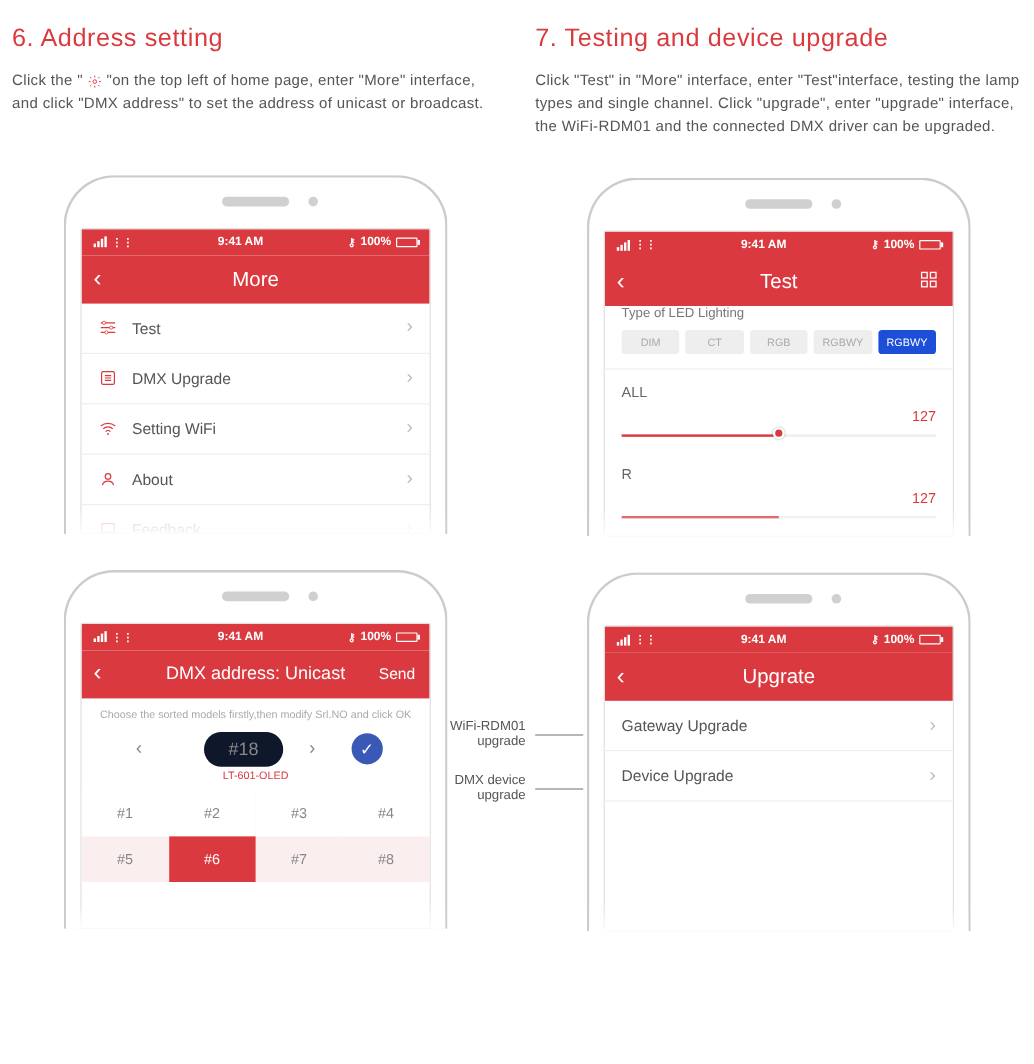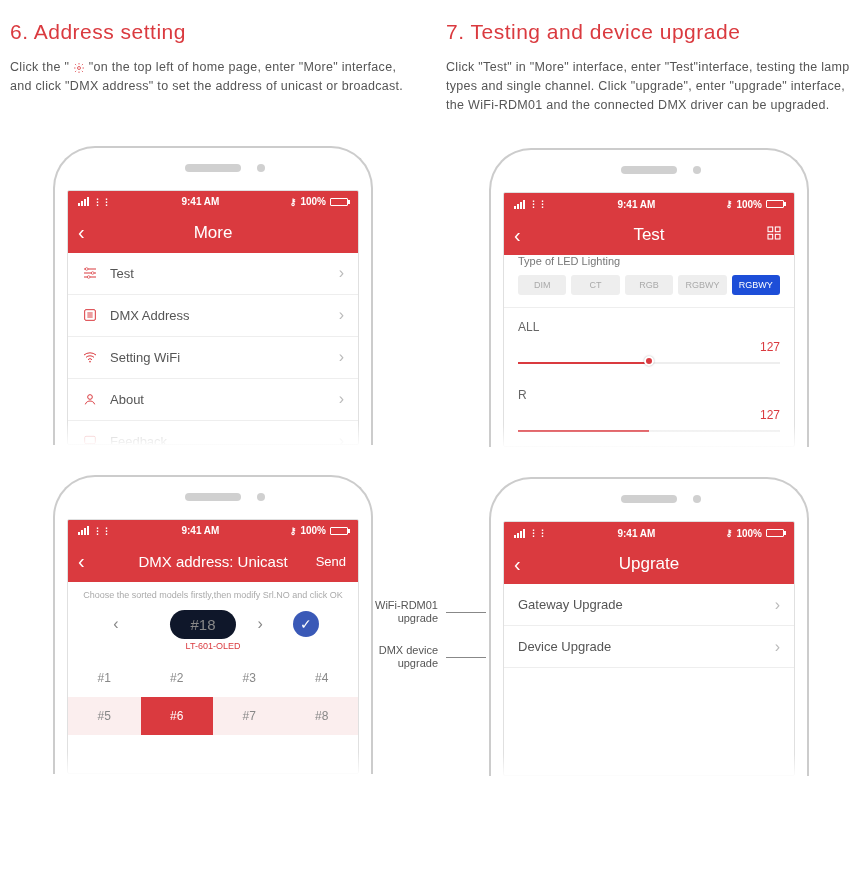--- a/index.html
+++ b/index.html
@@ -409,21 +409,21 @@
                 <circle cx="10" cy="18" r="2" fill="#fff" stroke="#da3a3f"></circle>
               </svg>
             <span>Test</span>
             <span class="chev">›</span>
           </div>
           <div class="list-row">
             <svg class="row-icon" viewBox="0 0 24 24">
                 <rect x="4" y="4" width="16" height="16" rx="2" fill="none" stroke="#da3a3f" stroke-width="1.5"></rect>
                 <path d="M8 9h8M8 12h8M8 15h8" stroke="#da3a3f" stroke-width="1.5"></path>
               </svg>
-            <span>DMX Address</span>
+            <span>DMX Upgrade</span>
             <span class="chev">›</span>
           </div>
           <div class="list-row">
             <svg class="row-icon" viewBox="0 0 24 24">
                 <path d="M3 9a14 14 0 0 1 18 0M6 12.5a9 9 0 0 1 12 0M9 16a4 4 0 0 1 6 0" fill="none" stroke="#da3a3f" stroke-width="1.5"></path>
                 <circle cx="12" cy="19" r="1.2" fill="#da3a3f"></circle>
               </svg>
             <span>Setting WiFi</span>
             <span class="chev">›</span>
           </div>

